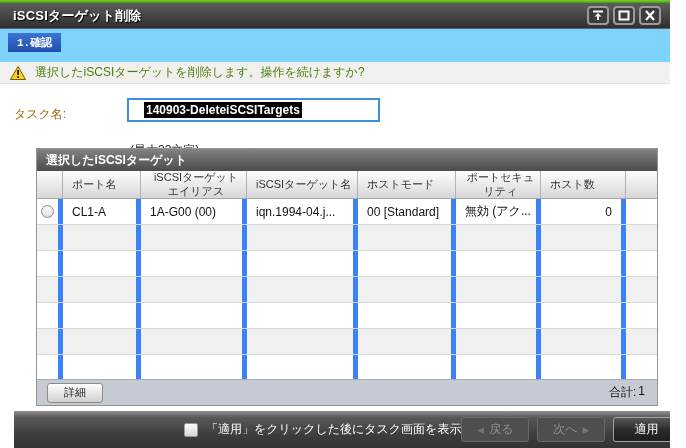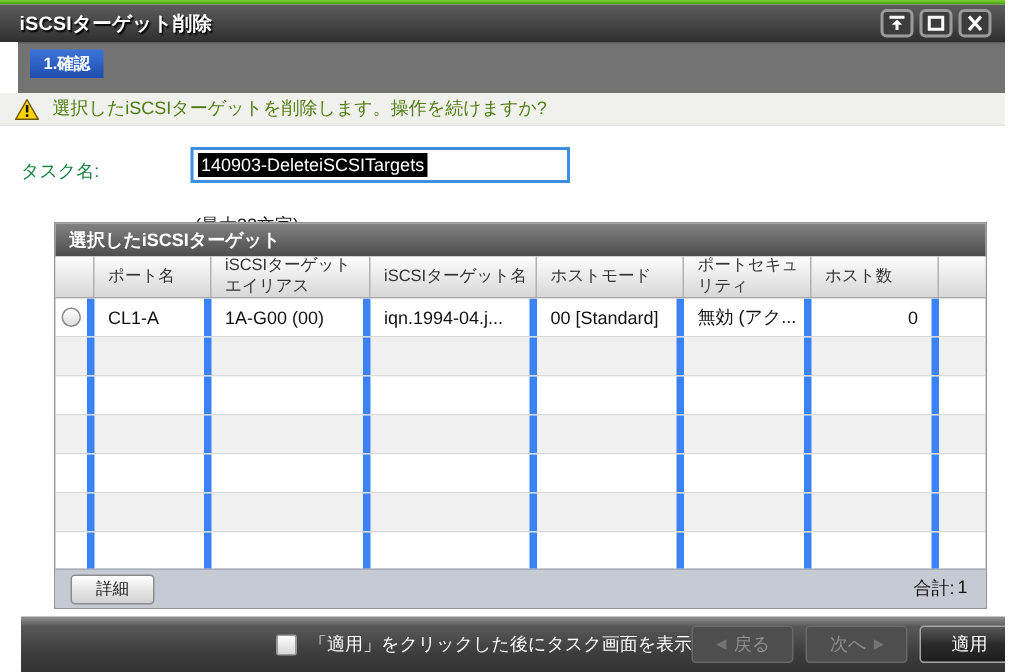--- a/index.html
+++ b/index.html
@@ -1,47 +1,47 @@
 <!DOCTYPE html>
 <html><head>
 <meta charset="utf-8">
 <style>
   * { margin:0; padding:0; box-sizing:border-box; }
   html,body { width:686px; height:448px; overflow:hidden; }
   body { font-family:"Liberation Sans","DejaVu Sans",sans-serif; }
-  .dialog { position:relative; width:670px; height:448px; background:#ffffff; overflow:hidden; }
+  .dialog { position:relative; width:670px; height:448px; background:#ffffff; overflow:hidden;text-align:center; }
 
   
   .accent-line { position:absolute; top:0; left:0; right:0; height:3px;
     background:linear-gradient(#7ed32f,#3f9a06); }
   .titlebar { position:absolute; top:3px; left:0; right:0; height:25px;
     background:linear-gradient(#5d5d5d,#2f2f2f); display:flex; align-items:center; }
   .titlebar-title { color:#ffffff; font-weight:bold; font-size:13px; padding-left:13px;
     text-shadow:1px 1px 1px #000; letter-spacing:.2px; }
   .win-controls { margin-left:auto; display:flex; gap:4px; padding-right:9px; }
   .win-btn { width:22px; height:19px; border:2px solid #9a9a9a; border-radius:4px;
     background:#3c3c3c; display:flex; align-items:center; justify-content:center; cursor:pointer; }
 
   
-  .tabstrip { position:absolute; top:28px; left:12px; right:0; height:34px; background:#737373;
-    border-top:1px solid #5e5e5e; }
+  .tabstrip { position:absolute; top:28px; left:0; right:0; height:34px; background:#7dd3fc;
+    border-top:1px solid #5e5e5e;font-family:Liberation Mono, monospace; }
   .tab { position:absolute; left:8px; top:4px; height:19px; padding:0 9px;
     background:linear-gradient(#3d74d8,#1d4dae); color:#fff; font-size:11px; font-weight:bold;
     display:flex; align-items:center; }
 
   
   .content { position:absolute; top:62px; left:0; width:686px; height:349px; background:#fff; }
   .warning-bar { position:absolute; top:0; left:0; right:0; height:22px; background:#f0f0ed;
     border-bottom:1px solid #e4e4e0; display:flex; align-items:center; padding-left:10px; }
   .warning-text { font-size:12px; color:#4d7c0f; margin-left:9px; }
 
-  .task-label { position:absolute; left:14px; top:44px; font-size:12px; color:#15803d; }
+  .task-label { position:absolute; left:14px; top:44px; font-size:12px; color:#a16207; }
   .task-input { position:absolute; left:127px; top:36px; width:253px; height:24px;
     border:2px solid #3e8ede; background:#fff; display:flex; align-items:center; padding-left:3px; }
-  .selected-text { background:#000; color:#fff; font-weight:normal; font-size:12px; padding:1px 2px; }
+  .selected-text { background:#000; color:#fff; font-weight:bold; font-size:12px; padding:1px 2px;margin-left:12px; }
   .task-hint { position:absolute; left:130px; top:64px; font-size:12px; color:#1c1c1c;margin-top:16px; }
 
   
   .groupbox { position:absolute; left:36px; top:86px; width:622px; height:258px;
     border:1px solid #949494; background:#fff; }
   .group-header { height:22px; background:linear-gradient(#838383,#4b4b4b); color:#fff;
     font-weight:bold; font-size:12px; display:flex; align-items:center; padding-left:9px; }
   .grid-row { display:grid; grid-template-columns:26px 78px 106px 111px 98px 85px 85px 1fr; }
   .thead { height:28px; background:linear-gradient(#fdfdfd,#d7d7d7); border-bottom:1px solid #a8a8a8; }
   .th { border-right:1px solid #b2b2b2; font-size:11px; color:#333; display:flex; align-items:center;

